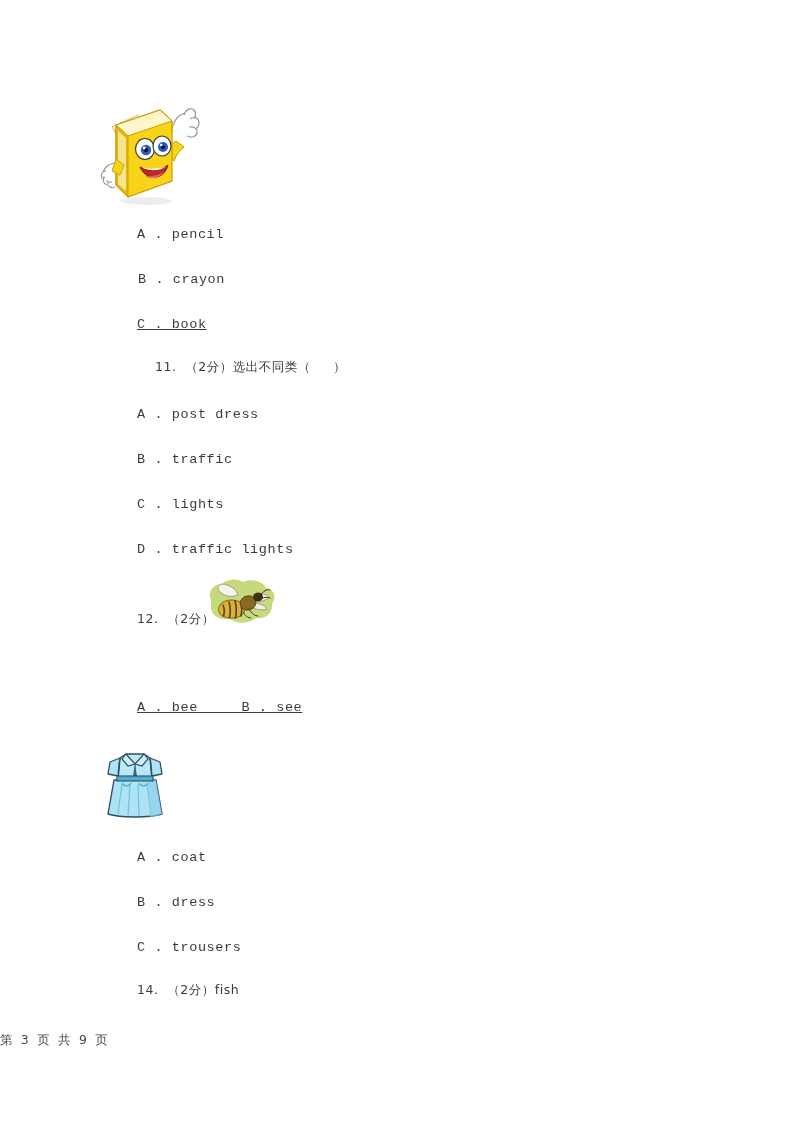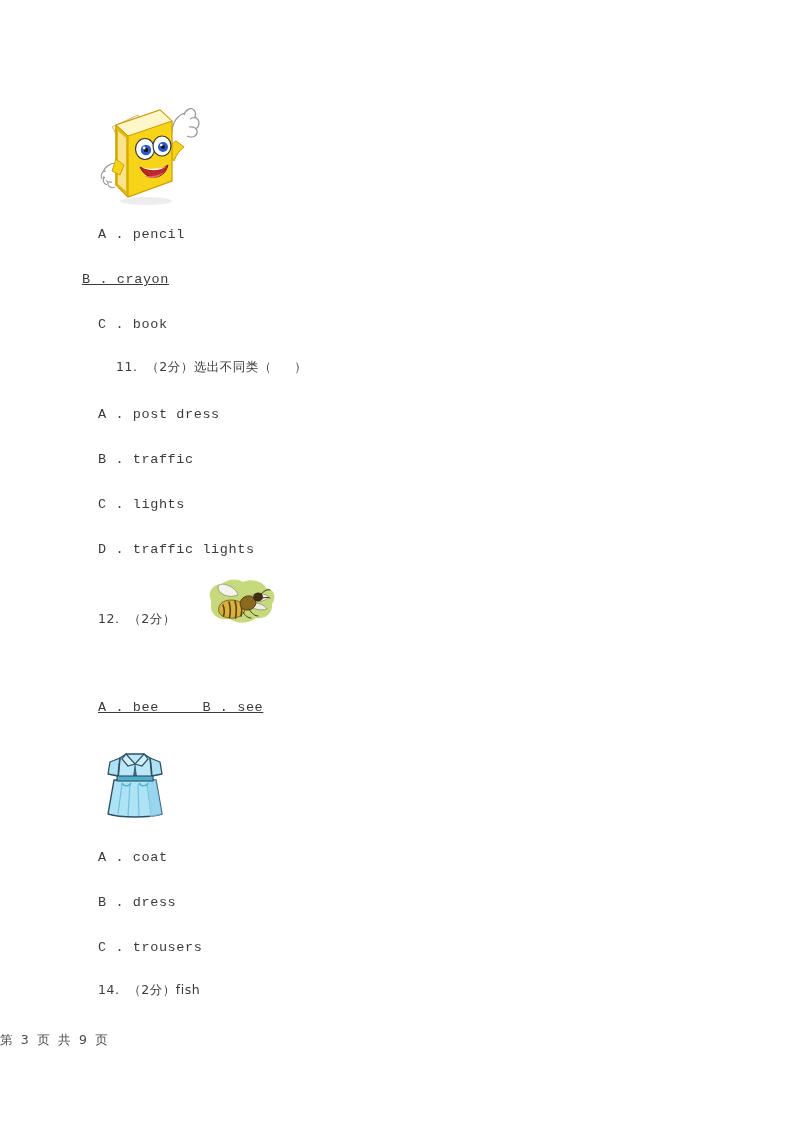--- a/index.html
+++ b/index.html
@@ -27,20 +27,21 @@
 
   
   .qline, .optline {
     position: absolute;
     white-space: pre;
     font-family: "Liberation Mono", "DejaVu Sans Mono", monospace;
     font-size: 13.5px;
     letter-spacing: 0.6px;
     color: #3b3b3b;
     line-height: 18px;
+    margin-left: 39px;
   }
   .qline { font-size: 13.5px; }
   .optline { font-size: 13.5px; }
 
   .cjk {
     font-family: "DejaVu Sans", "Liberation Sans", sans-serif;
     font-size: 12.5px;
     letter-spacing: 0.5px;
   }
 
@@ -130,22 +131,22 @@
         <path d="M7 80 C4 82 5 87 9 88"></path>
         <path d="M10 85 C9 89 13 92 17 90"></path>
       </g>
       <path d="M18 62 L26 68 L22 78 L14 74 Z" fill="#F7D417" stroke="#C99C07" stroke-width="0.9"></path>
 
       <ellipse cx="48" cy="104" rx="26" ry="4" fill="#d8d8d8" opacity="0.45"></ellipse>
     </svg>
   </div>
 
   <div class="optline" style="left:98px; top:226px;">A . pencil</div>
-  <div class="optline" style="left:82px; top:271px;text-decoration:underline;">B . crayon</div>
-  <div class="optline" style="left:98px; top:316px;">C . book</div>
+  <div class="optline" style="left:99px; top:271px;">B . crayon</div>
+  <div class="optline" style="left:98px; top:316px;text-decoration:underline;">C . book</div>
 
   <div class="qline cjk" style="left:116px; top:358px;">11.  （2分）选出不同类（     ）</div>
   <div class="optline" style="left:98px; top:406px;">A . post dress</div>
   <div class="optline" style="left:98px; top:451px;">B . traffic</div>
   <div class="optline" style="left:98px; top:496px;">C . lights</div>
   <div class="optline" style="left:98px; top:541px;">D . traffic lights</div>
 
   <div class="figure" id="fig-bee">
     <svg width="74" height="52" viewBox="0 0 74 52">
 

